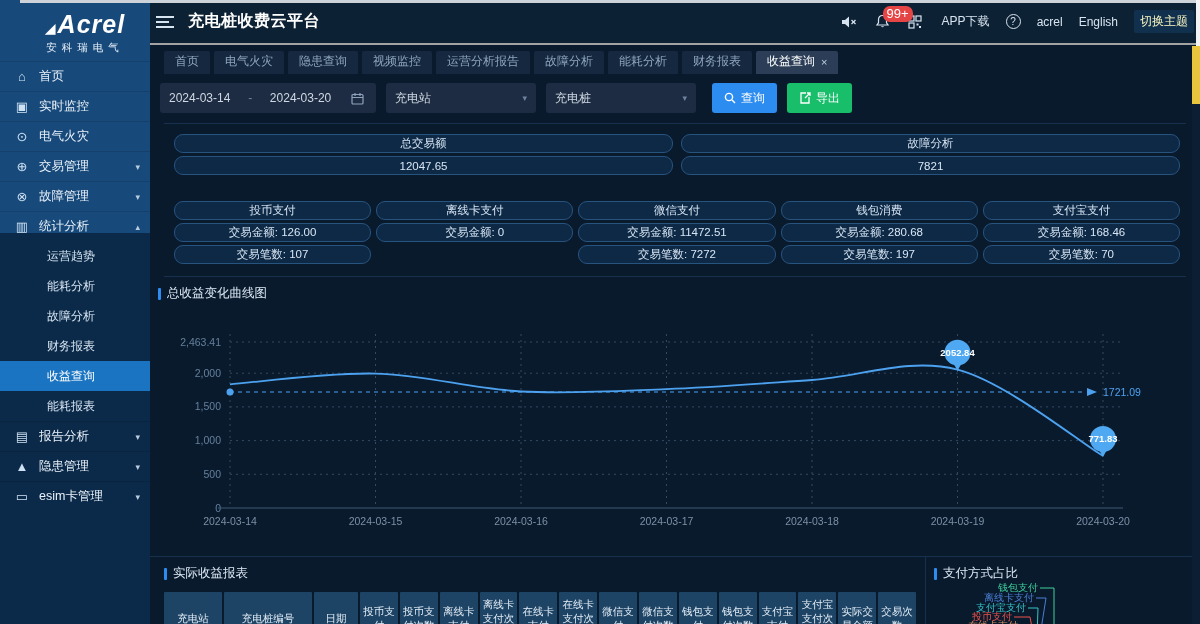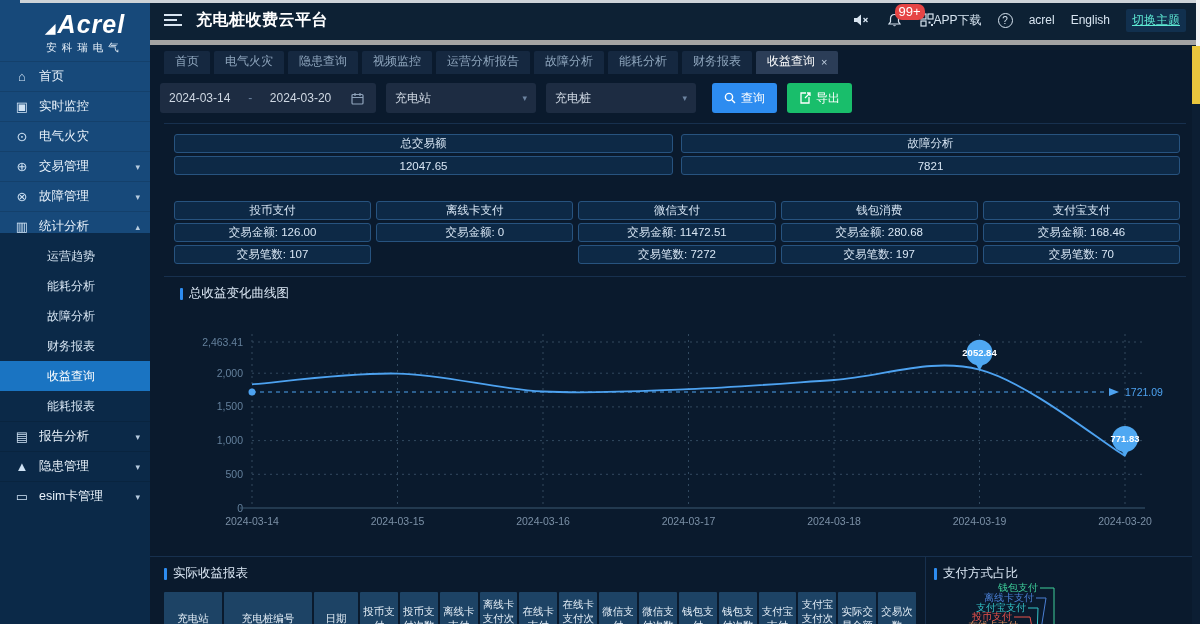--- a/index.html
+++ b/index.html
@@ -19,35 +19,35 @@
                border-top:1px solid rgba(0,0,0,0.12); }
   .side-item .mi { width:16px; margin-right:9px; font-size:13px; color:#cfe2f4; text-align:center; }
   .side-item .chev { margin-left:auto; font-size:9px; color:#b9cde0; }
   .side-sub { height:30px; display:flex; align-items:center; padding-left:47px;
               color:#d6e4f2; font-size:12px; cursor:pointer; }
   .side-sub.active { background:#1a74c2; color:#fff; }
 
   
   .main { position:absolute; left:150px; top:0; width:1050px; height:624px; background:#0a1a2d; }
 
-  .topbar { height:45px; background:#0d2134; display:flex; align-items:center; padding:0 14px;
-            border-bottom:5px solid #a3a3a3; }
+  .topbar { height:45px; background:#0d2134; display:flex; align-items:center; padding:0 6px;
+            border-bottom:2px solid #a3a3a3; }
   .hamburger { width:18px; height:12px; display:flex; flex-direction:column; justify-content:space-between; cursor:pointer; margin-right:14px; }
   .hamburger i { display:block; height:2px; background:#d7e4f0; }
   .hamburger i:nth-child(2){ width:72%; }
   .topbar-title { color:#ffffff; font-size:16px; font-weight:bold; letter-spacing:0.5px; }
   .topbar-right { margin-left:auto; display:flex; align-items:center; gap:16px; color:#d7e4f0; font-size:12px; }
   .tb-icon { width:18px; height:18px; display:flex; align-items:center; justify-content:center; cursor:pointer; }
   .bell-wrap { position:relative; }
   .badge { position:absolute; top:-7px; left:9px; background:#e64545; color:#fff; font-size:13px;
            border-radius:7px; padding:1px 4px; line-height:1.1; }
-  .appdl { display:flex; align-items:center; gap:0; cursor:pointer; }
+  .appdl { display:flex; align-items:center; gap:20px; cursor:pointer; }
   .help-circle { width:15px; height:15px; border:1px solid #d7e4f0; border-radius:50%;
                  font-size:10px; display:flex; align-items:center; justify-content:center; cursor:pointer; }
-  .theme-link { color:#5eead4; background:rgba(45,140,240,0.14); padding:3px 6px; border-radius:2px; cursor:pointer;text-decoration:underline; }
+  .theme-link { color:#fef9c3; background:rgba(45,140,240,0.14); padding:3px 6px; border-radius:2px; cursor:pointer; }
   .username,.lang { cursor:pointer; }
 
   
   .tabbar { display:flex; gap:4px; padding:6px 14px 0 14px; height:29px; }
   .tab { background:#152840; color:#8fa6bd; font-size:12px; padding:3px 11px 5px 11px;
          border-radius:2px 2px 0 0; cursor:pointer; white-space:nowrap; display:flex; align-items:center; }
   .tab.active { background:#2b3d57; color:#ffffff; }
   .tab .close { margin-left:6px; font-size:11px; color:#c3d2e2; cursor:pointer; }
 
   
@@ -59,32 +59,32 @@
   .selectbox .chev { color:#6d84a0; font-size:9px; }
   .btn { height:30px; border:none; border-radius:3px; color:#fff; font-size:12px; padding:0 12px;
          display:flex; align-items:center; gap:5px; cursor:pointer; font-family:Liberation Sans, sans-serif; }
   .btn-query { background:#2d8cf0; margin-left:6px; }
   .btn-export { background:#19be6b; }
   .divider { height:1px; background:#17304e; margin:0 14px; }
 
   
   .summary-row { display:flex; gap:8px; padding:10px 20px 8px 24px; }
   .sum-card { flex:1; display:flex; flex-direction:column; gap:3px; }
-  .cardbox { border:1px solid #27537f; background:#0d2946; border-radius:3px; height:19px;
+  .cardbox { border:1px solid #27537f; background:#0d2946; border-radius:9px; height:19px;
              display:flex; align-items:center; justify-content:center; color:#d8e6f4; font-size:11.5px; }
 
   
   .payment-row { display:flex; gap:5px; padding:18px 20px 12px 24px; }
   .pay-card { flex:1; display:flex; flex-direction:column; gap:3px; }
   .pay-card .cardbox { height:19px; }
 
   
   .section-title { display:flex; align-items:center; gap:6px; color:#dce8f5; font-size:12.5px; }
   .accent { width:3px; height:12px; background:#2d8cf0; border-radius:1px; }
-  .chart-section { padding:8px 0 0 30px;text-align:right; }
+  .chart-section { padding:8px 0 0 8px; }
   .chart-wrap { position:relative; }
   .bottom-row { display:flex; border-top:1px solid #17304e; margin-top:2px; }
   .table-panel { width:775px; padding:8px 0 0 14px; }
   .pie-panel { flex:1; border-left:1px solid #17304e; padding:8px 0 0 8px; }
 
   .rev-table { margin-top:10px; display:flex; gap:2px; width:752px; }
   .th { background:#1d4365; color:#e3edf6; font-size:10.5px; line-height:1.35; text-align:center;
         display:flex; align-items:center; justify-content:center; padding:6px 2px; height:52px; border-radius:1px; }
 
   

